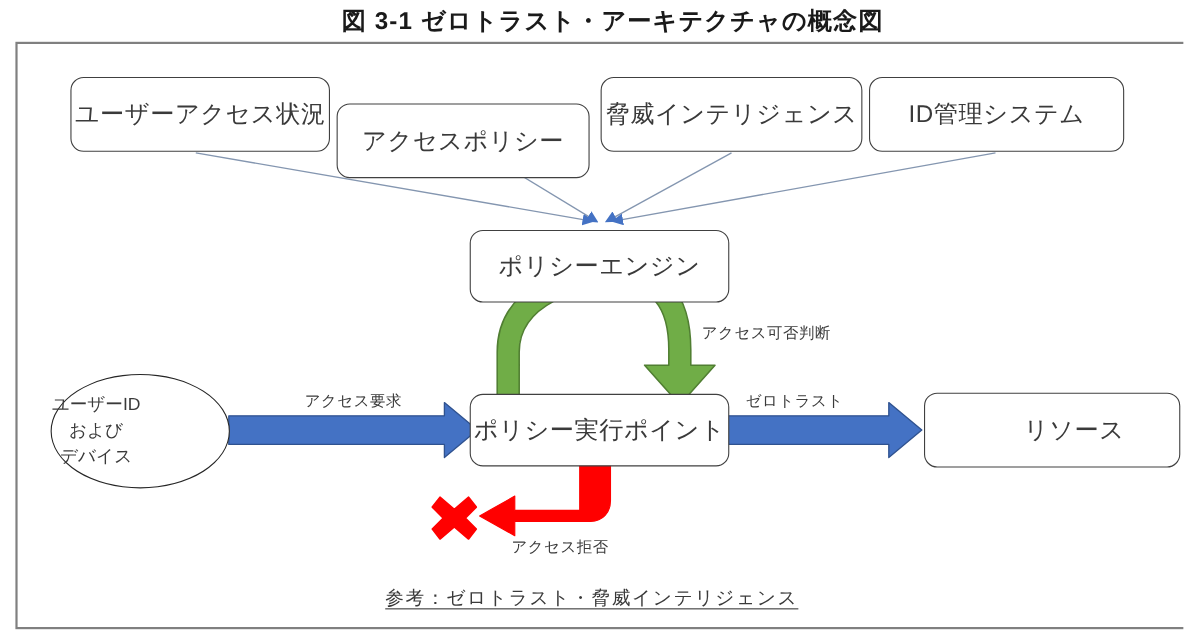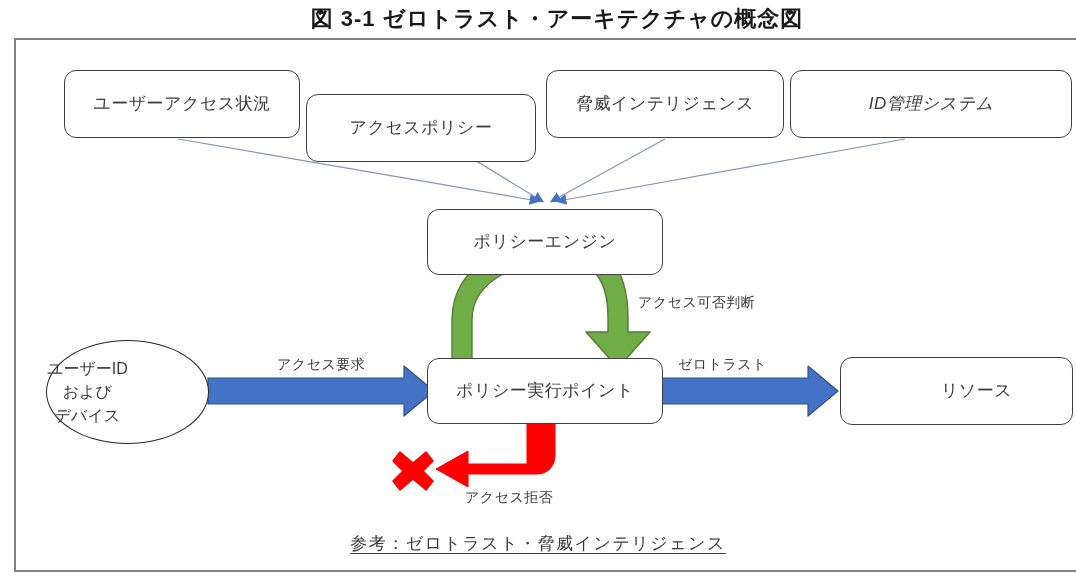--- a/index.html
+++ b/index.html
@@ -56,21 +56,21 @@
   .node {
     position: absolute;
     box-sizing: border-box;
     border: 1.6px solid #404040;
     border-radius: 12px;
     background: #ffffff;
     display: flex;
     align-items: center;
     justify-content: center;
     text-align: center;
-    font-size: 17px;
+    font-size: 22px;
     color: #3a3a3a;
     letter-spacing: 0.5px;
     line-height: 1.35;
   }
   
   .ellipse-node {
     position: absolute;
     box-sizing: border-box;
     border: 1.6px solid #262626;
     border-radius: 50%;
@@ -179,21 +179,21 @@
   </div>
 
   <div class="node" style="left:306px; top:70px; width:230px; height:68px;margin-top:24px;">
     <span>アクセスポリシー</span>
   </div>
 
   <div class="node" style="left:546px; top:70px; width:238px; height:68px;">
     <span>脅威インテリジェンス</span>
   </div>
 
-  <div class="node" style="left:790px; top:70px; width:282px; height:68px;font-style:italic;">
+  <div class="node" style="left:790px; top:70px; width:232px; height:68px;">
     <span>ID管理システム</span>
   </div>
 
   <div class="node" style="left:427px; top:209px; width:236px; height:66px;">
     <span>ポリシーエンジン</span>
   </div>
 
   <div class="node" style="left:427px; top:358px; width:236px; height:66px;">
     <span>ポリシー実行ポイント</span>
   </div>

